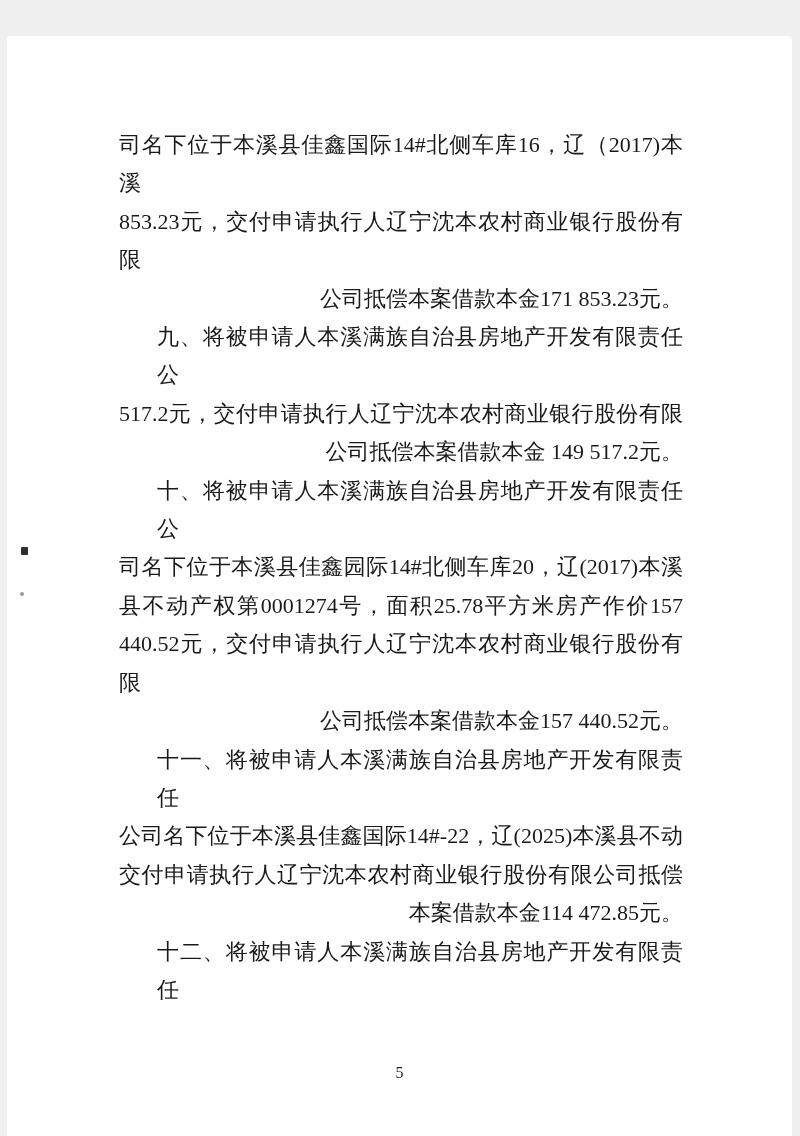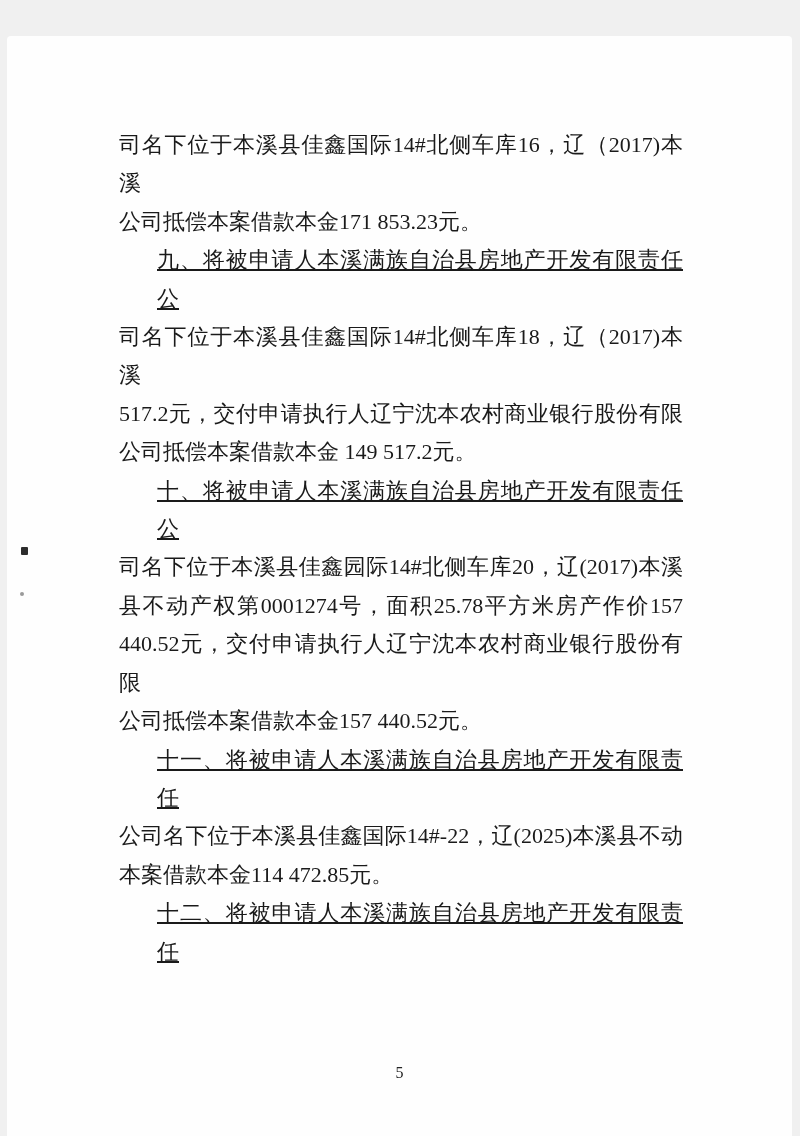--- a/index.html
+++ b/index.html
@@ -29,29 +29,29 @@
     left: 112px;
     top: 90px;
     width: 564px;
     font-size: 22px;
     line-height: 38.4px;
     color: var(--text, #1a1a1a);
     letter-spacing: 0;
   }
   .line {
     min-height: 38.4px;
+    text-align: right;
   }
   .line.justify {
     text-align: justify;
     text-align-last: justify;
     text-justify: distribute;
   }
   .line.indent {
     padding-left: 38px;
-    text-decoration: underline;
   }
   .page-number {
     position: absolute;
     left: 0;
     right: 0;
     top: 1028px;
     text-align: center;
     font-size: 16px;
     color: #222222;
   }
@@ -77,30 +77,31 @@
 </style>
 </head>
 <body>
 
 <div class="paper">
   <div class="artifact mark-square"></div>
   <div class="artifact mark-dot"></div>
 
   <div class="body-text">
       <div class="line justify">司名下位于本溪县佳鑫国际14#北侧车库16，辽（2017)本溪</div>
+      <div class="line justify">853.23元，交付申请执行人辽宁沈本农村商业银行股份有限</div>
       <div class="line">公司抵偿本案借款本金171 853.23元。</div>
       <div class="line justify indent">九、将被申请人本溪满族自治县房地产开发有限责任公</div>
-      <div class="line justify">司名下位于本溪县佳鑫国际14#北侧车库18，辽（2017)本溪</div>
       <div class="line justify">517.2元，交付申请执行人辽宁沈本农村商业银行股份有限</div>
       <div class="line">公司抵偿本案借款本金 149 517.2元。</div>
       <div class="line justify indent">十、将被申请人本溪满族自治县房地产开发有限责任公</div>
       <div class="line justify">司名下位于本溪县佳鑫园际14#北侧车库20，辽(2017)本溪</div>
       <div class="line justify">县不动产权第0001274号，面积25.78平方米房产作价157</div>
       <div class="line justify">440.52元，交付申请执行人辽宁沈本农村商业银行股份有限</div>
       <div class="line">公司抵偿本案借款本金157 440.52元。</div>
       <div class="line justify indent">十一、将被申请人本溪满族自治县房地产开发有限责任</div>
       <div class="line justify">公司名下位于本溪县佳鑫国际14#-22，辽(2025)本溪县不动</div>
+      <div class="line justify">交付申请执行人辽宁沈本农村商业银行股份有限公司抵偿</div>
       <div class="line">本案借款本金114 472.85元。</div>
       <div class="line justify indent">十二、将被申请人本溪满族自治县房地产开发有限责任</div>
     </div>
 
   <div class="page-number">5</div>
 </div>
 
 </body></html>

